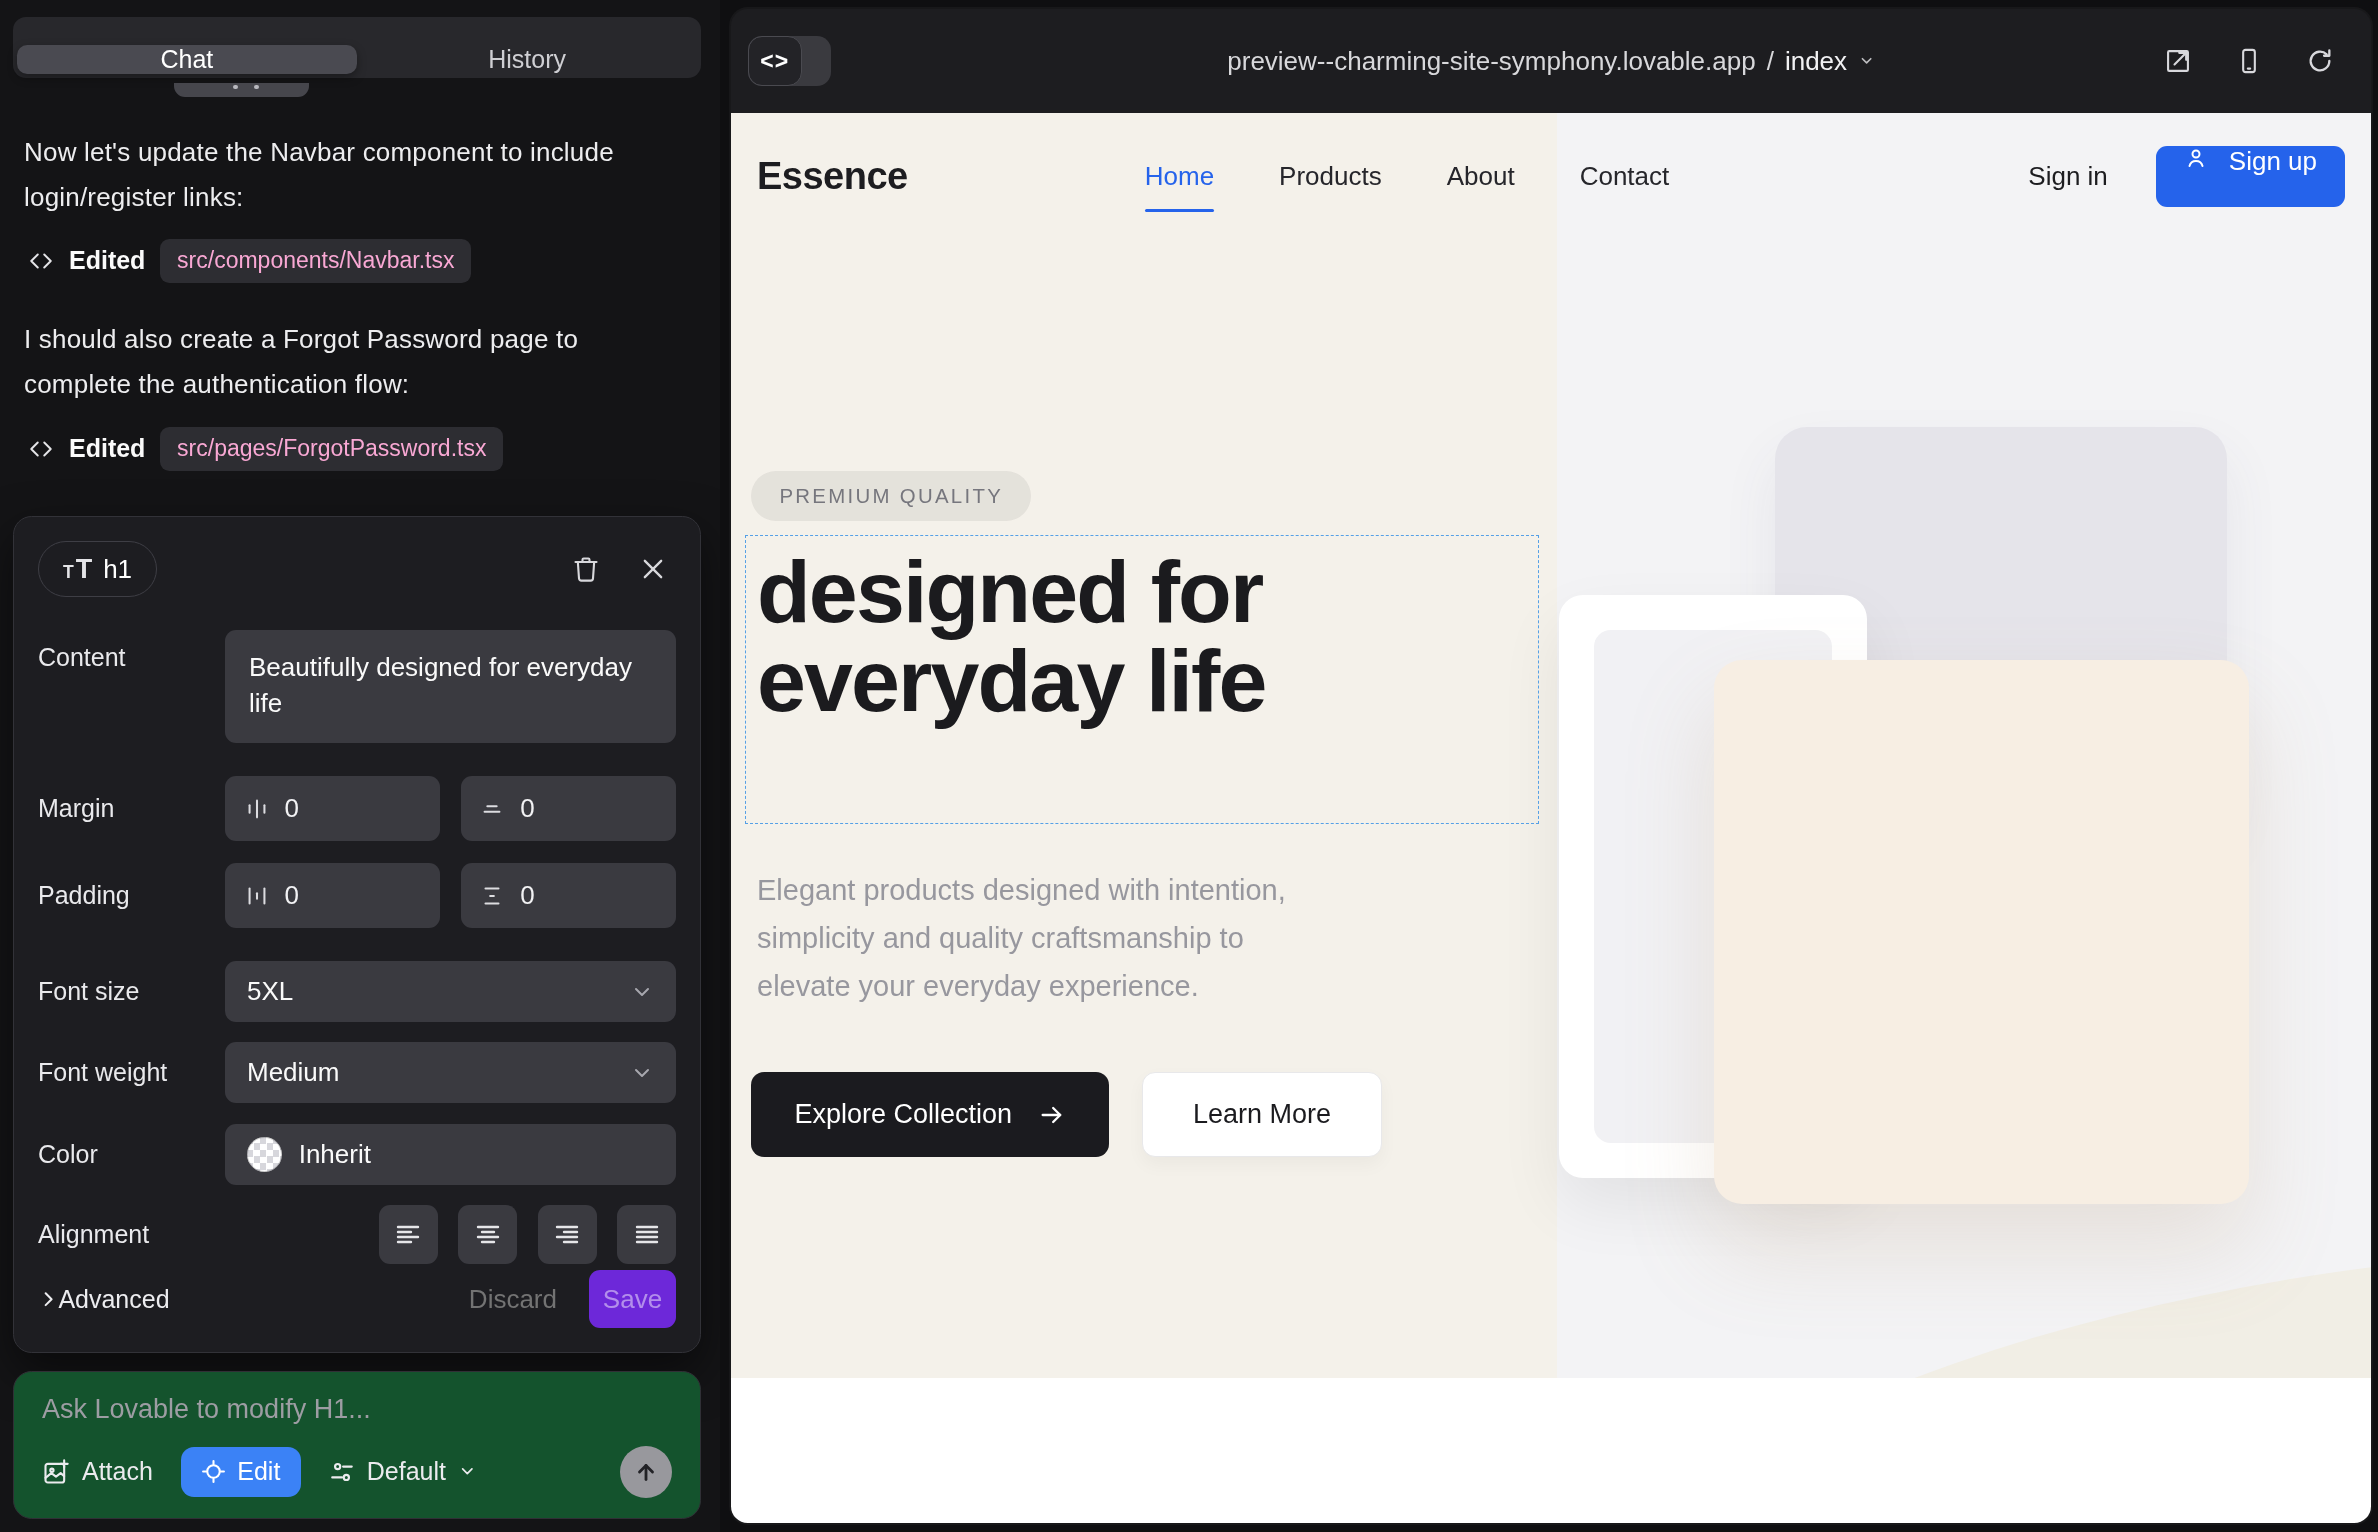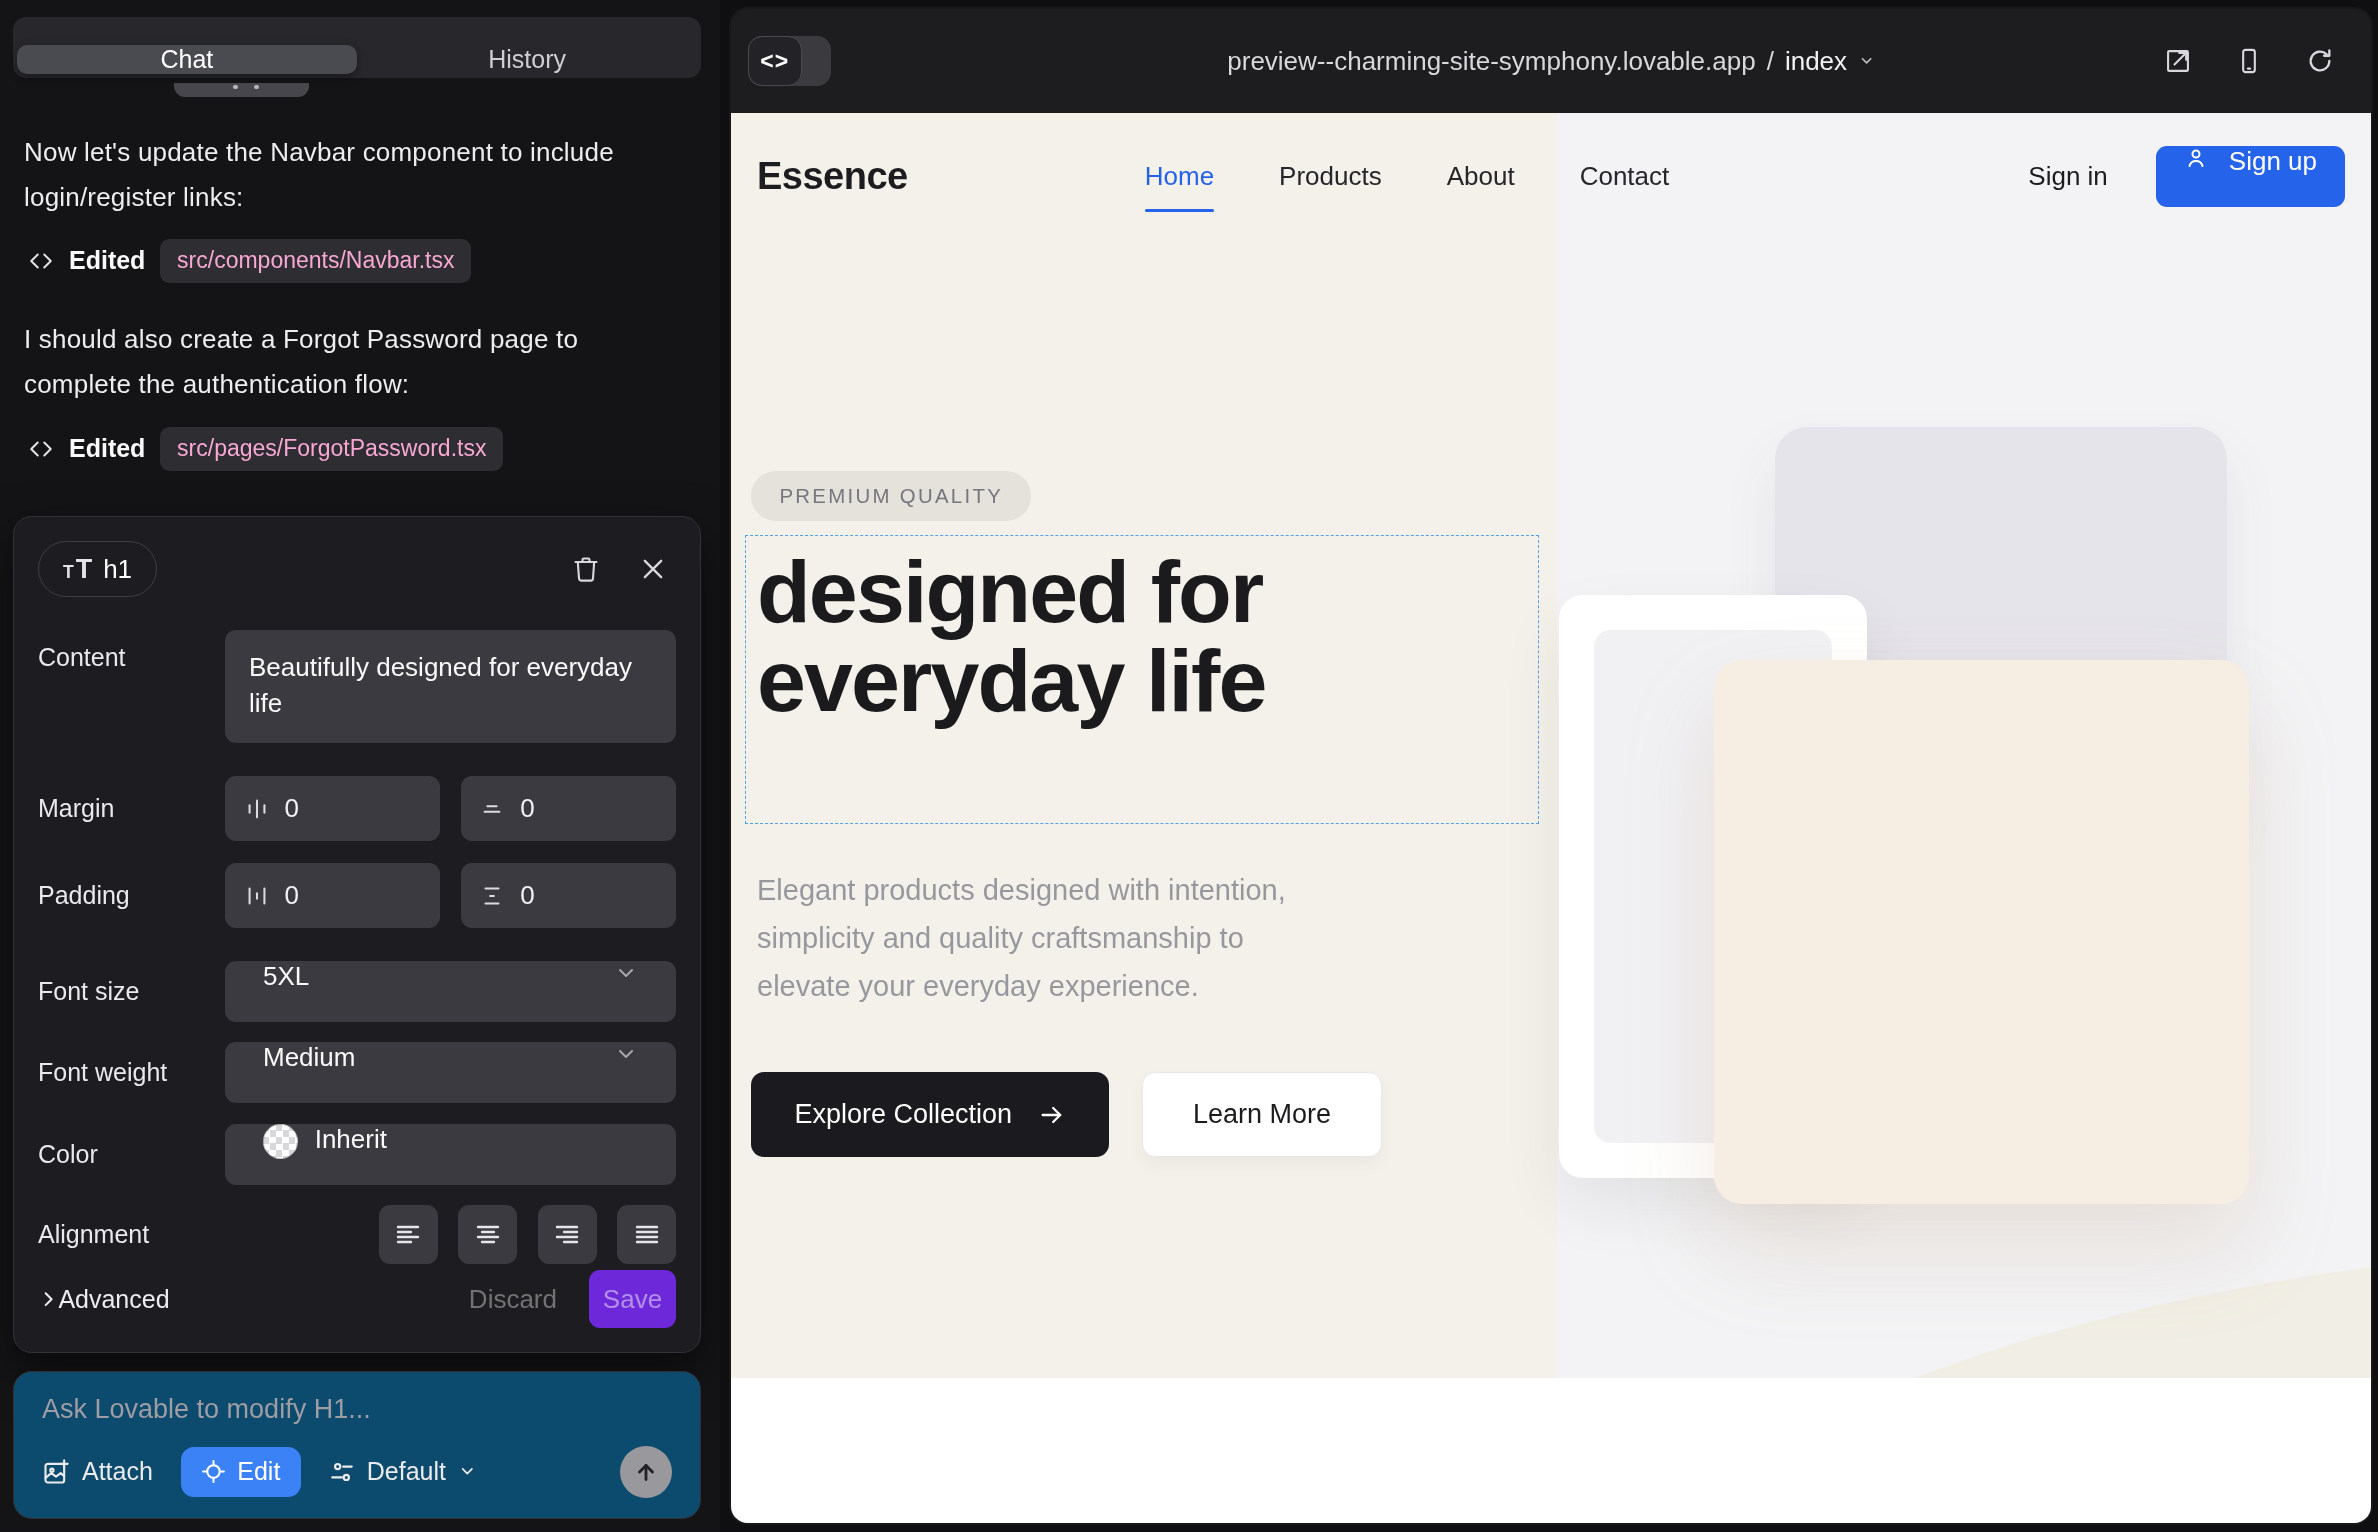--- a/index.html
+++ b/index.html
@@ -46,35 +46,35 @@
   .ed-label { font-size:25px; color:#e9e9ec; }
   .mt-lg { margin-top:33px; } .mt-md { margin-top:22px; } .mt-sm { margin-top:20.4px; }
 
   .content-box { background:#3a3a40; border-radius:11px; padding:18.6px 24px; font-size:26px; line-height:36px; color:#fafafa; min-height:113px; }
   .row-top { align-items:start; } .row-top .ed-label { padding-top:13px; }
 
   .pair { display:flex; gap:20.4px; }
   .num-input { flex:1; height:65px; background:#3a3a40; border-radius:11px; display:flex; align-items:center; gap:15px; padding:0 18.6px; color:#f2f2f4; font-size:26px; }
   .num-input svg { color:#dcdce0; }
 
-  .select { height:61px; background:#3a3a40; border-radius:11px; display:flex; align-items:flex-start; padding:0 38px; color:#fafafa; font-size:26px; cursor:pointer; }
+  .select { height:61px; background:#3a3a40; border-radius:11px; display:flex; align-items:center; padding:0 22px; color:#fafafa; font-size:26px; cursor:pointer; }
   .select .chev { margin-left:auto; color:#a7a7ae; }
 
   .swatch { width:35px; height:35px; border-radius:50%; overflow:hidden; background:repeating-conic-gradient(#ffffff 0 25%, #d7d7dc 0 50%); background-size:13px 13px; box-shadow:inset 0 0 0 0.9px rgba(0,0,0,.2); }
 
   .align-group { display:flex; gap:20.4px; justify-content:flex-end; }
   .align-btn { width:59px; height:59px; background:#3a3a40; border:none; border-radius:11px; display:flex; align-items:center; justify-content:center; color:#e6e6e9; cursor:pointer; }
 
   .ed-footer { margin-top:auto; display:flex; align-items:center; }
   .adv { display:flex; align-items:center; color:#ededf0; font-size:25px; cursor:pointer; }
   .discard { margin-left:auto; background:none; border:none; color:#737373; font-size:26px; cursor:pointer; }
   .save { margin-left:32px; width:87px; height:58px; background:#6d28d9; border:none; border-radius:11px; color:rgba(255,255,255,.48); font-size:26px; cursor:pointer; }
 
   
-  .composer { position:absolute; left:13px; top:1371px; width:688px; height:148px; background:#0c4a6e; border:1.9px solid #303036; border-radius:18.6px; padding:22px 28px 20.4px 28px; display:flex; flex-direction:column; justify-content:space-between; }
+  .composer { position:absolute; left:13px; top:1371px; width:688px; height:148px; background:#14532d; border:1.9px solid #303036; border-radius:18.6px; padding:22px 28px 20.4px 28px; display:flex; flex-direction:column; justify-content:space-between; }
   .composer-input { font-size:27px; color:#9d9da3; }
   .composer-row { display:flex; align-items:center; gap:28px; }
   .tool { display:flex; align-items:center; gap:12px; color:#ebebee; font-size:25px; background:none; border:none; cursor:pointer; }
   .edit-pill { display:flex; align-items:center; gap:11px; background:#3b82f6; color:#fff; border:none; border-radius:13px; height:50px; padding:0 20.4px; font-size:25px; cursor:pointer; }
   .send { margin-left:auto; width:52px; height:52px; border-radius:50%; background:#98989d; border:none; display:flex; align-items:center; justify-content:center; cursor:pointer; }
 
   
   .right-area { position:absolute; left:720px; top:0; width:1658px; height:1532px; background:#0f0f11; }
   .window { position:absolute; left:11px; top:9.3px; width:1640px; height:1514px; background:#1d1d20; border-radius:16.7px; overflow:hidden; display:flex; flex-direction:column; box-shadow:0 0 0 1.9px rgba(255,255,255,.04); }
 

